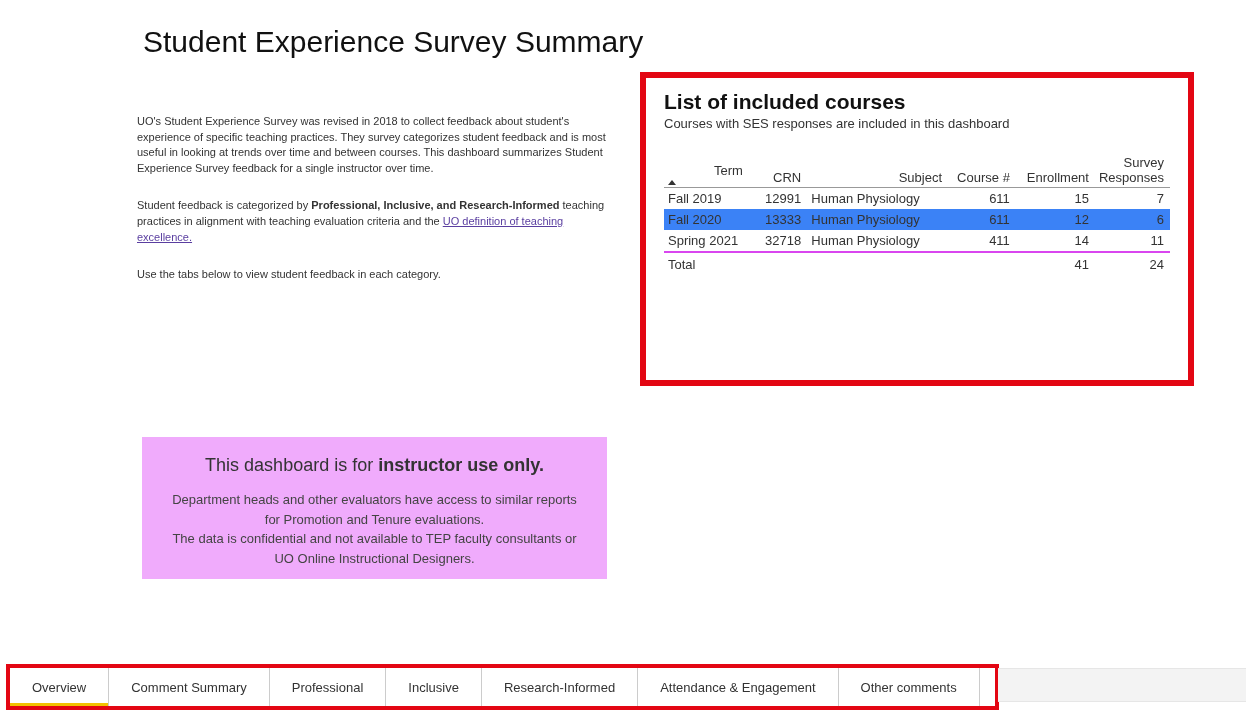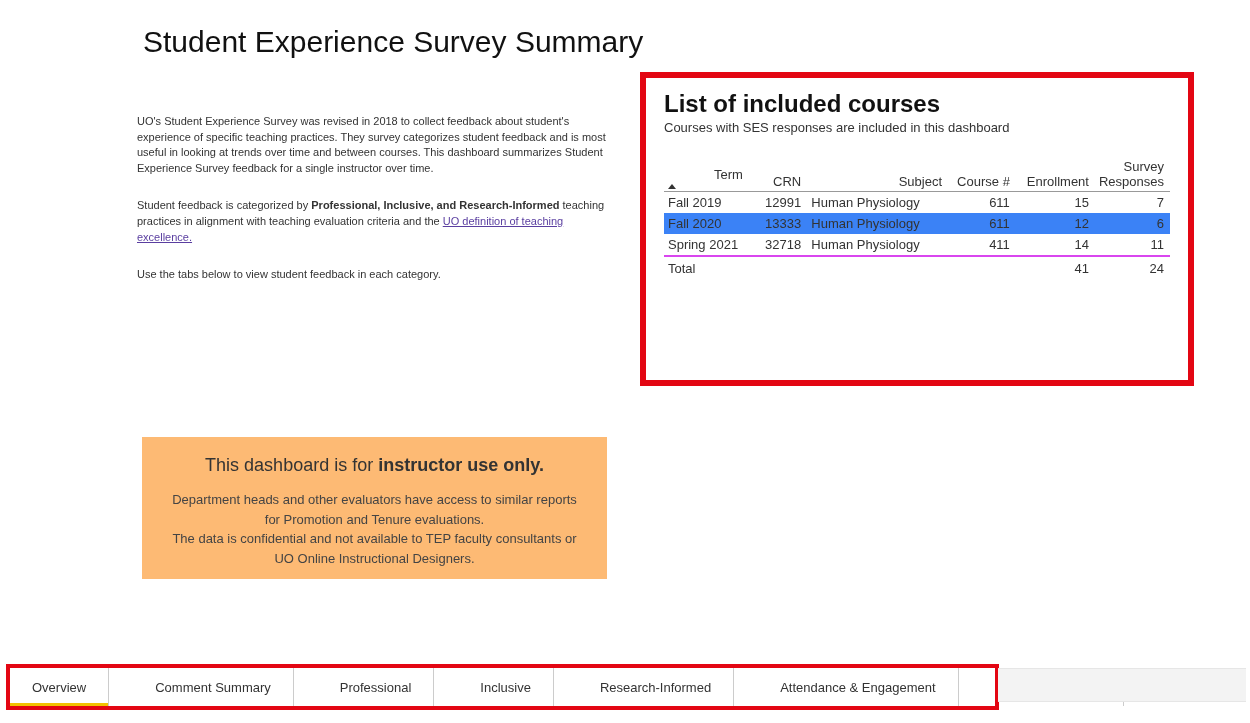--- a/index.html
+++ b/index.html
@@ -39,21 +39,21 @@
       position: absolute;
       left: 640px;
       top: 72px;
       width: 554px;
       height: 314px;
       border: 6px solid #e30613;
       background: #fff;
       padding: 12px 18px 10px 18px;
     }
     .courses-title {
-      font-size: 24px;
+      font-size: 21px;
       font-weight: 700;
       color: #111;
       margin-bottom: 2px;
     }
     .courses-sub {
       font-size: 13px;
       color: #333;
       margin-bottom: 20px;
     }
     table.courses {
@@ -92,21 +92,21 @@
       border-right: 4px solid transparent;
       border-bottom: 5px solid #333;
       margin-top: 2px;
     }
     .notice-box {
       position: absolute;
       left: 142px;
       top: 437px;
       width: 465px;
       height: 142px;
-      background: #fdba74;
+      background: #f0abfc;
       padding: 18px 24px 16px 24px;
       text-align: center;
     }
     .notice-title {
       font-size: 18px;
       color: #333;
       margin-bottom: 14px;
     }
     .notice-title .bold { font-weight: 700; }
     .notice-body {
@@ -121,21 +121,20 @@
       width: 985px;
       height: 38px;
       border: 4px solid #e30613;
       box-sizing: content-box;
       padding: 0;
     }
     .tabs {
       display: flex;
       height: 100%;
       align-items: flex-start;
-      gap: 24px;
     }
     .tab {
       height: 100%;
       display: flex;
       align-items: center;
       justify-content: center;
       padding: 0 22px;
       font-size: 13px;
       color: #333;
       border-right: 1px solid #ccc;

